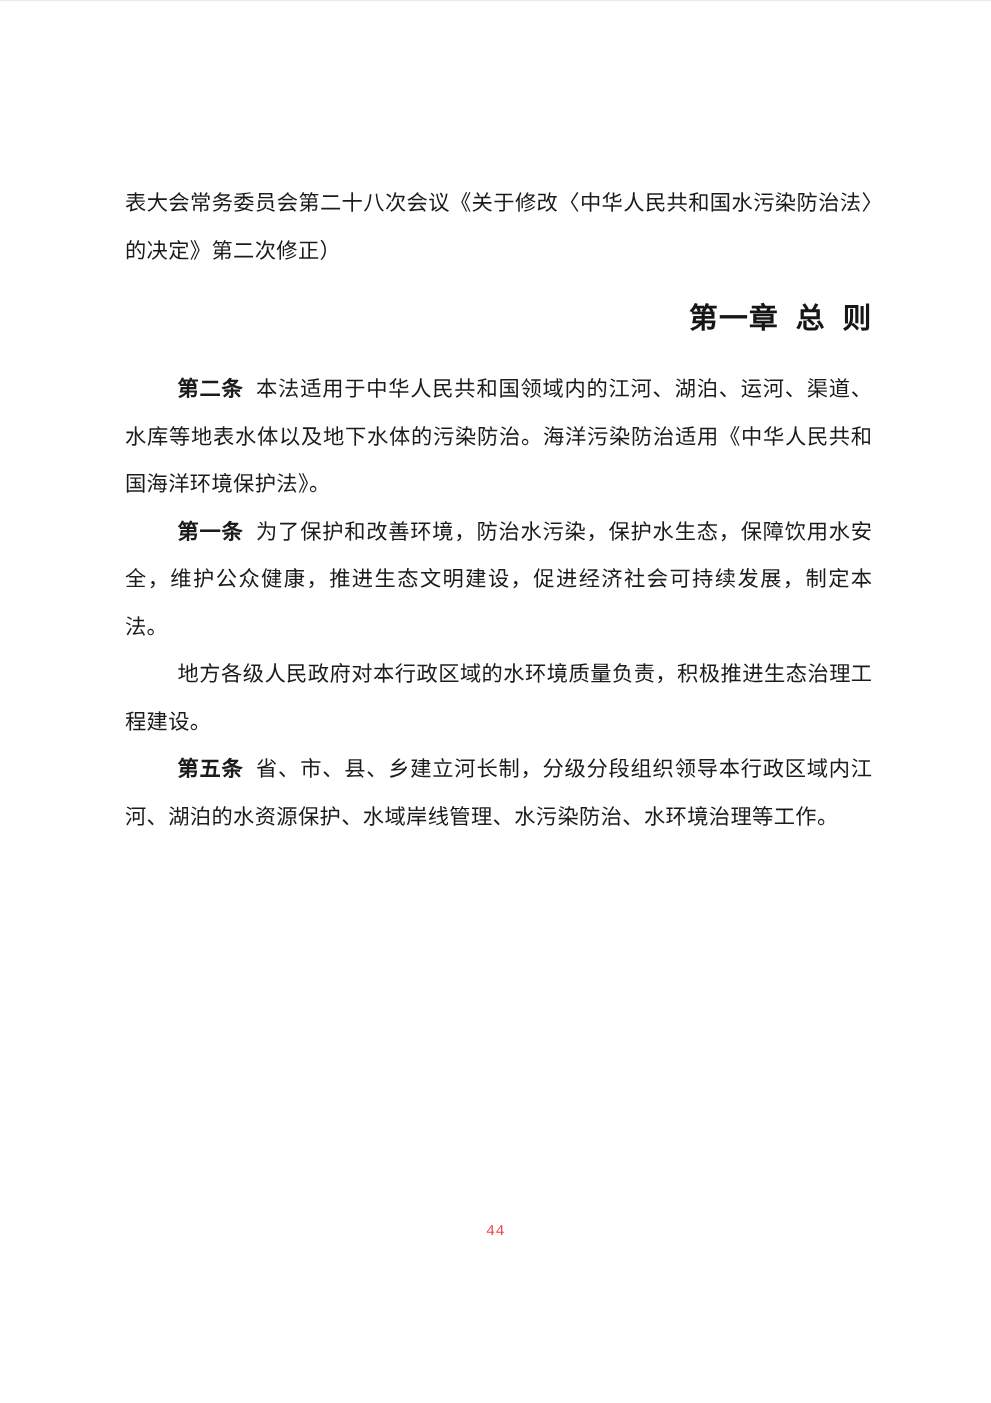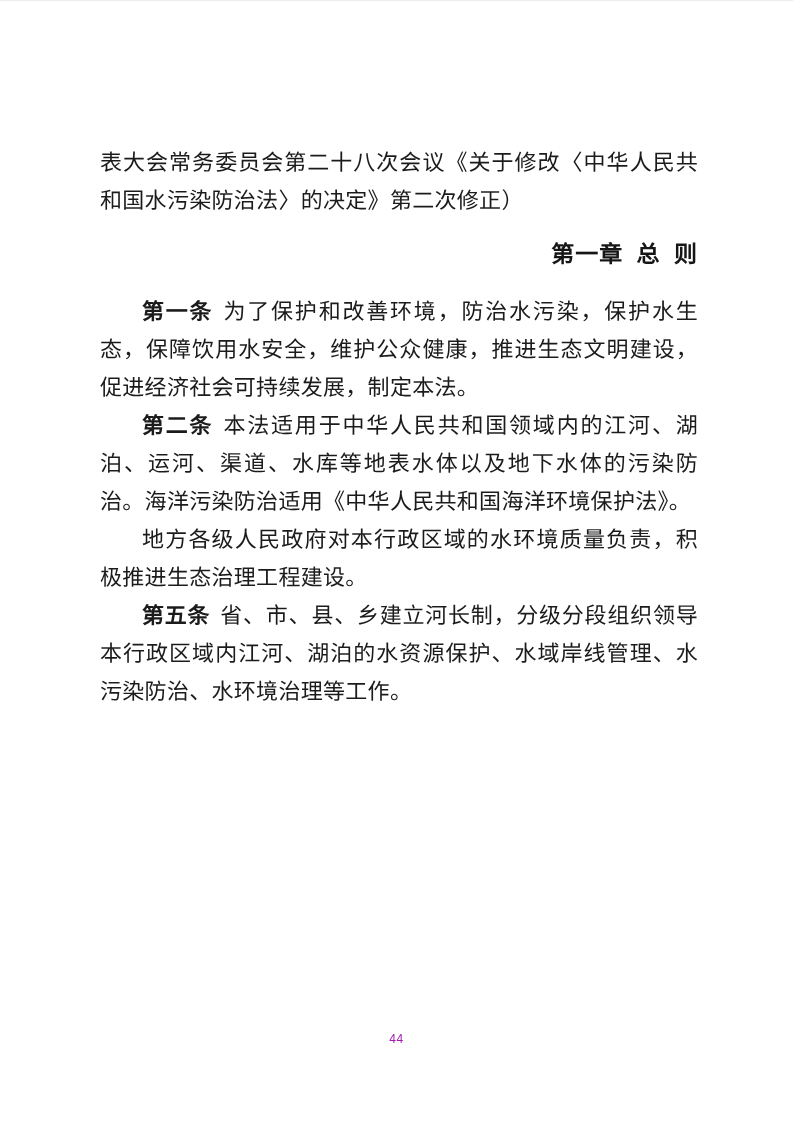--- a/index.html
+++ b/index.html
@@ -22,21 +22,21 @@
   .content {
     position: absolute;
     left: 100px;
     top: 143px;
     width: 598px;
     text-align: justify;
     text-justify: inter-character;
   }
   .para {
     margin: 0;
-    font-size: 22px;
+    font-size: 17px;
     line-height: 38px;
     text-indent: 42px;
     letter-spacing: 0.3px;
   }
   .para.no-indent {
     text-indent: 0;
   }
   .article-label {
     font-weight: 700;
     margin-right: 10px;
@@ -52,46 +52,46 @@
     font-weight: 700;
     text-align: right;
     text-indent: 0;
     letter-spacing: 1px;
     word-spacing: 6px;
     font-family: "Liberation Sans", "DejaVu Sans", sans-serif;
     color: #161616;
   }
   .page-number {
     position: absolute;
-    top: 1031px;
+    top: 977px;
     left: 0;
     width: 100%;
     text-align: center;
     font-size: 12px;
     letter-spacing: 0.5px;
-    color: #a21caf;
-    font-family: Liberation Sans, sans-serif;
+    color: #ef4444;
+    font-family: Liberation Mono, monospace;
   }
 </style>
 </head>
 <body>
 
 <div class="page">
   <div class="content">
 
     <p class="para no-indent">表大会常务委员会第二十八次会议《关于修改〈中华人民共和国水污染防治法〉的决定》第二次修正）</p>
 
     <h2 class="chapter-heading">第一章 总 则</h2>
 
     <p class="para">
-      <span class="article-label">第一条</span><span>为了保护和改善环境，防治水污染，保护水生态，保障饮用水安全，维护公众健康，推进生态文明建设，促进经济社会可持续发展，制定本法。</span>
+      <span class="article-label">第二条</span><span>本法适用于中华人民共和国领域内的江河、湖泊、运河、渠道、水库等地表水体以及地下水体的污染防治。海洋污染防治适用《中华人民共和国海洋环境保护法》。</span>
     </p>
 
     <p class="para">
-      <span class="article-label">第二条</span><span>本法适用于中华人民共和国领域内的江河、湖泊、运河、渠道、水库等地表水体以及地下水体的污染防治。海洋污染防治适用《中华人民共和国海洋环境保护法》。</span>
+      <span class="article-label">第一条</span><span>为了保护和改善环境，防治水污染，保护水生态，保障饮用水安全，维护公众健康，推进生态文明建设，促进经济社会可持续发展，制定本法。</span>
     </p>
 
 
 
     <p class="para">
       <span class="article-label"></span><span>地方各级人民政府对本行政区域的水环境质量负责，积极推进生态治理工程建设。</span>
     </p>
 
     <p class="para">
       <span class="article-label">第五条</span><span>省、市、县、乡建立河长制，分级分段组织领导本行政区域内江河、湖泊的水资源保护、水域岸线管理、水污染防治、水环境治理等工作。</span>

